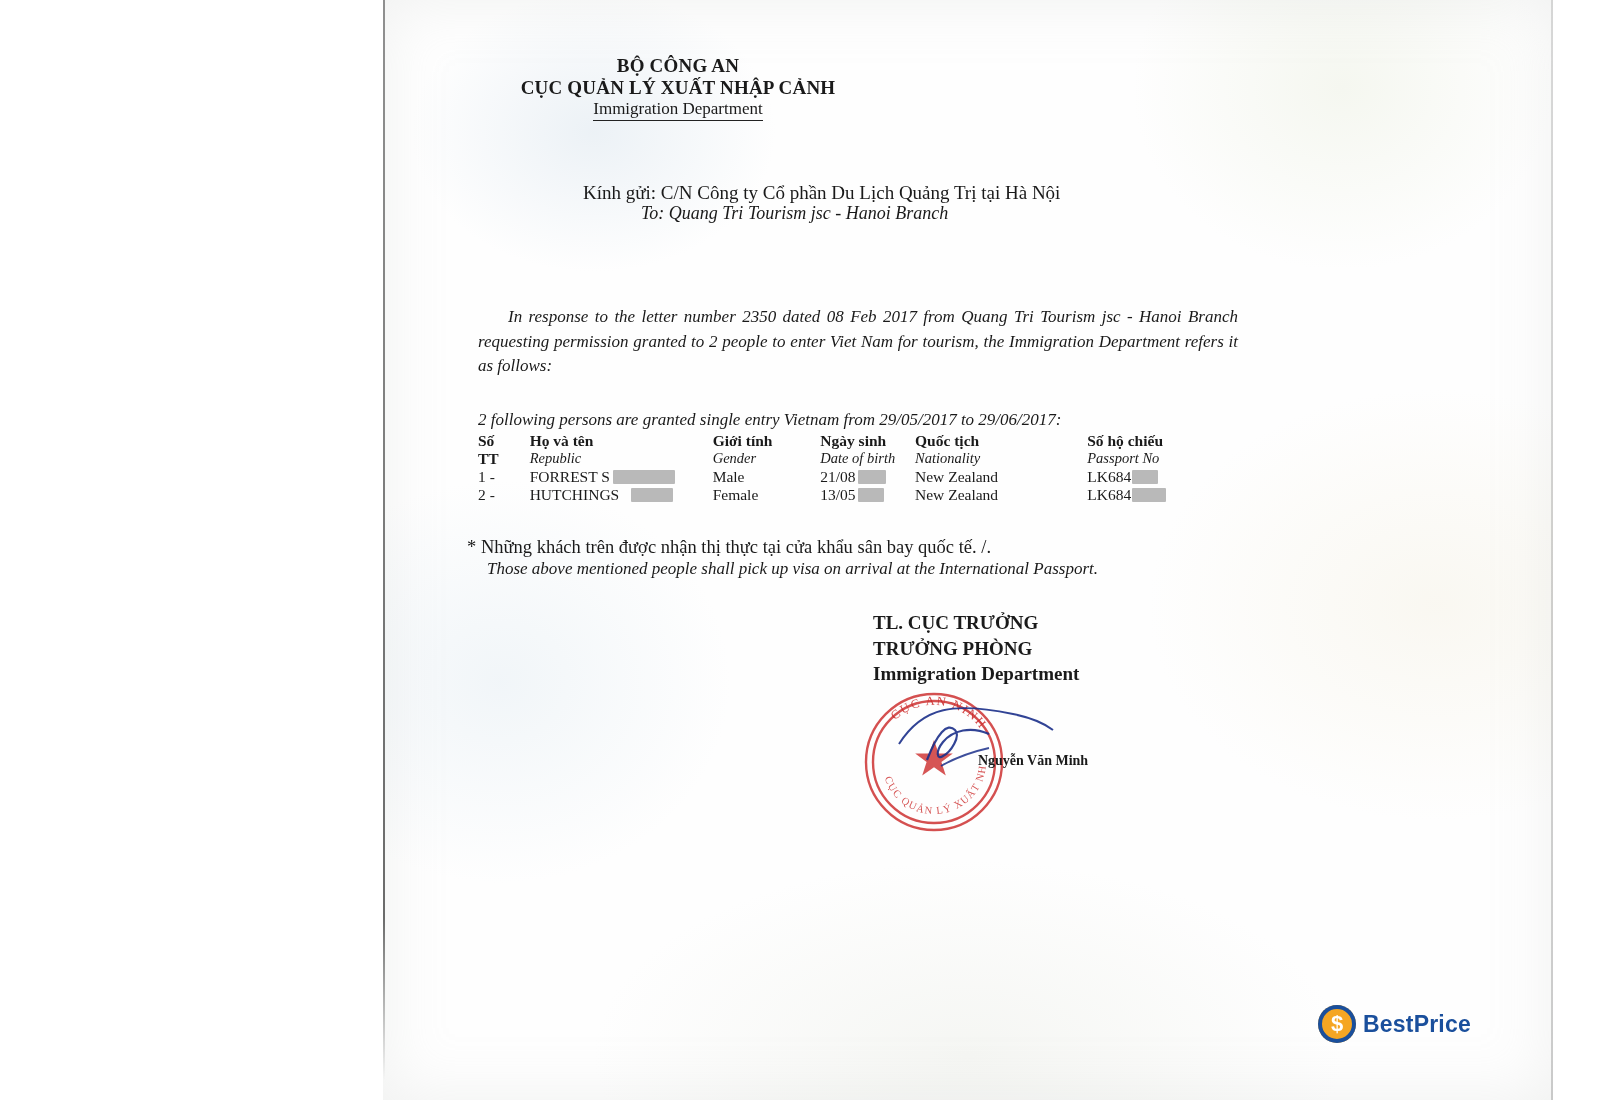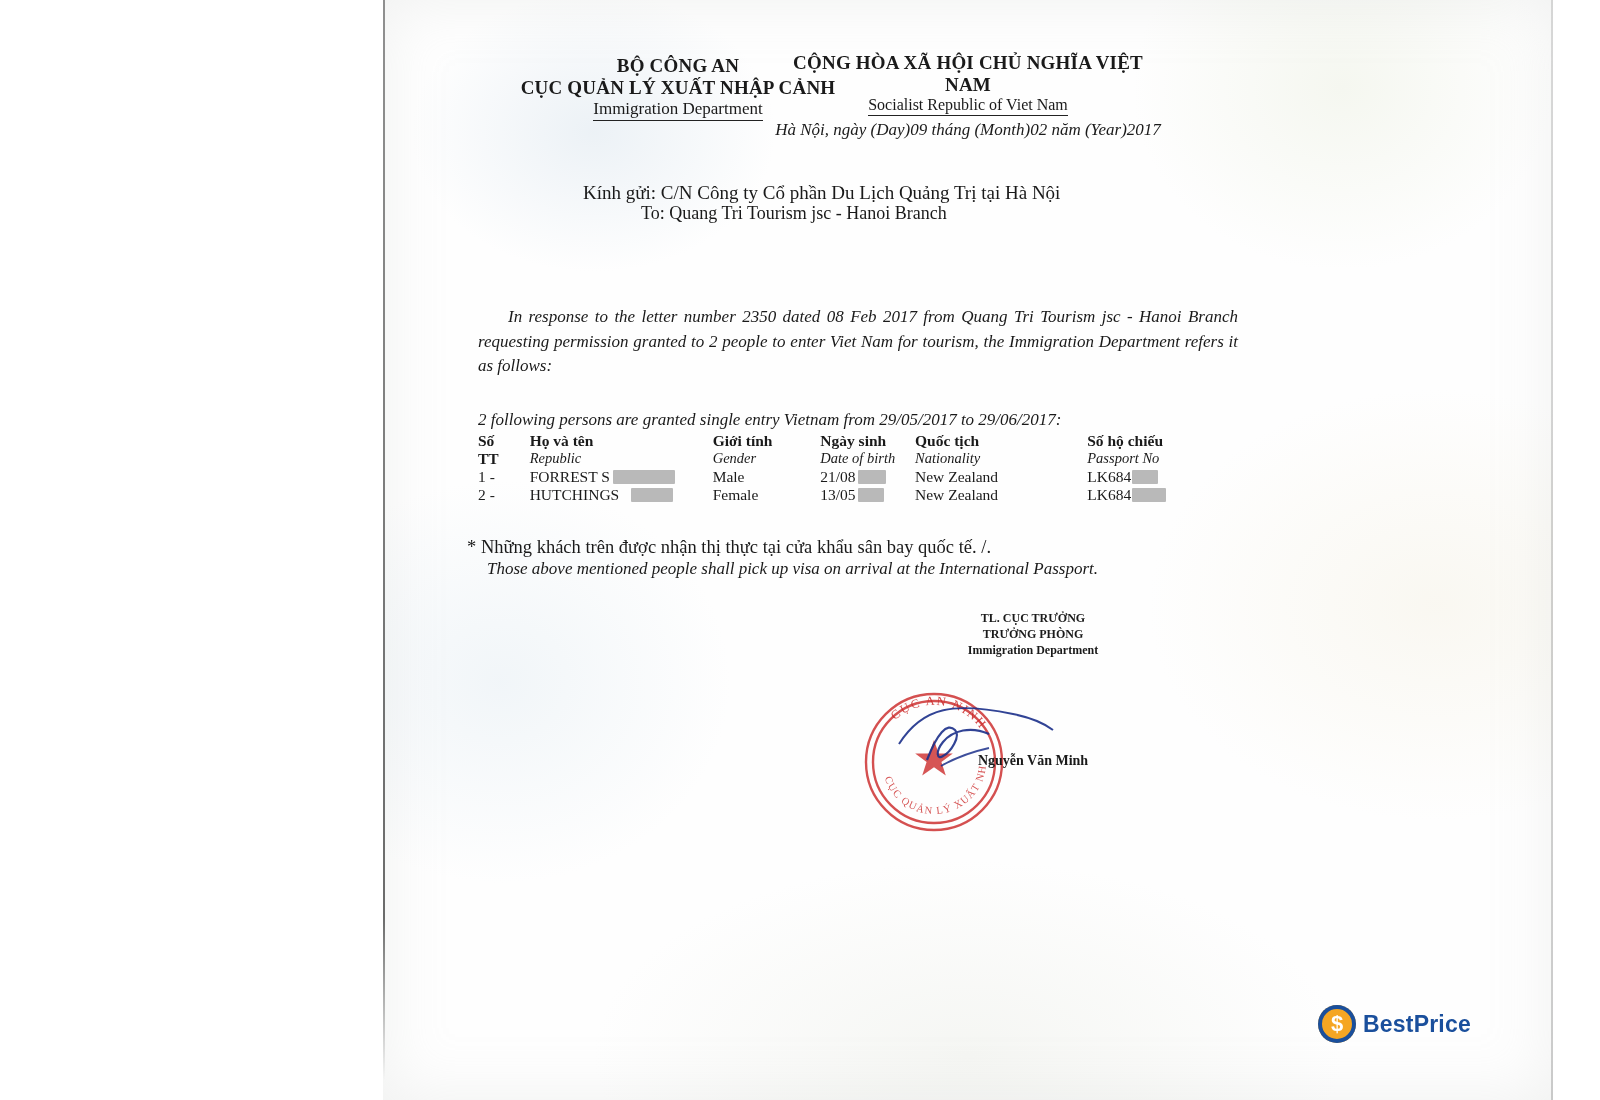--- a/index.html
+++ b/index.html
@@ -109,20 +109,21 @@
     position: absolute;
     left: 200px;
     top: 182px;
     font-size: 19px;
   }
   .to-line {
     position: absolute;
     left: 258px;
     top: 203px;
     font-size: 18px;
+    font-style: italic;
   }
 
   .para-vn {
     position: absolute;
     left: 95px;
     top: 245px;
     width: 760px;
     font-size: 18.5px;
     line-height: 1.42;
     text-align: justify;
@@ -215,22 +216,22 @@
     line-height: 1.42;
   }
   .cc-block .hd { font-weight: bold; font-size: 17px; }
   .cc-block .it { font-style: italic; }
 
   .sign-block {
     position: absolute;
     left: 490px;
     top: 610px;
     width: 320px;
-    text-align: center;
-    font-size: 12px;
+    text-align: left;
+    font-size: 19px;
     line-height: 1.35;
     font-weight: bold;
   }
   .sign-name {
     position: absolute;
     left: 490px;
     top: 753px;
     width: 320px;
     text-align: center;
     font-size: 14px;
@@ -297,25 +298,20 @@
 
   <div class="scan">
     <div class="content">
 
       <div class="hdr-left">
         <div class="t-bold s19 hdr-line">BỘ CÔNG AN</div>
         <div class="t-bold s19 hdr-line">CỤC QUẢN LÝ XUẤT NHẬP CẢNH</div>
         <div class="s17"><span class="underline-txt">Immigration Department</span></div>
       </div>
 
-      <div class="hdr-right">
-        <div class="t-bold s19 hdr-line">CỘNG HÒA XÃ HỘI CHỦ NGHĨA VIỆT NAM</div>
-        <div class="s16"><span class="underline-txt">Socialist Republic of Viet Nam</span></div>
-        <div class="s17 italic" style="margin-top:4px">Hà Nội, ngày (Day)09 tháng (Month)02 năm (Year)2017</div>
-      </div>
 
 
       <div class="kinhgui">Kính gửi:  C/N Công ty Cổ phần Du  Lịch Quảng Trị tại Hà Nội</div>
       <div class="to-line">To: Quang Tri Tourism jsc - Hanoi Branch</div>
 
       <div class="para-en"><span class="indent"></span><span>In response to the letter number 2350 dated 08 Feb 2017 from Quang Tri Tourism jsc - Hanoi Branch requesting permission granted to 2 people to enter Viet Nam for tourism, the Immigration Department refers it as follows:</span></div>
 
       <div class="grant-en">2 following persons are granted single entry Vietnam  from 29/05/2017 to 29/06/2017:</div>
 
       <div class="tbl">

